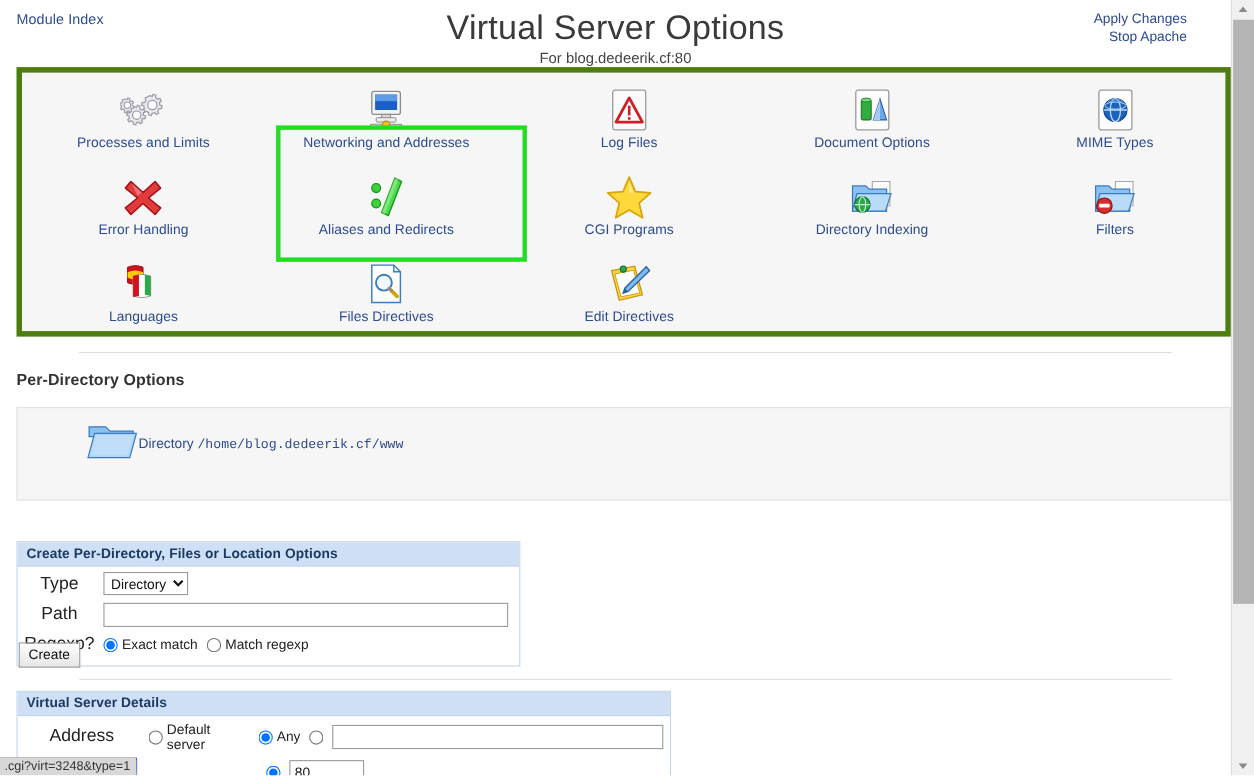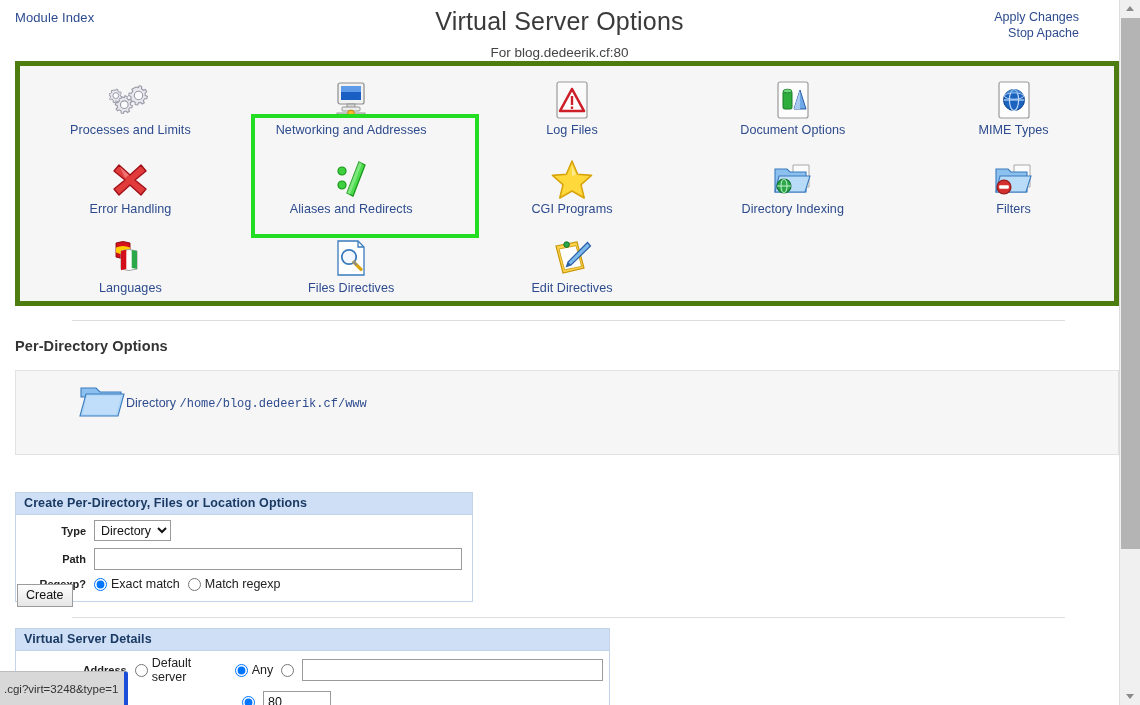--- a/index.html
+++ b/index.html
@@ -53,21 +53,21 @@
   
   .header { position: absolute; top: 0; left: 0; width: 1119px; height: 47px; }
   .module-index {
     position: absolute; left: 15px; top: 10px;
     font-size: 13px; color: #2d4b8e; text-decoration: none;
     letter-spacing: .1px;
   }
   .page-title {
     position: absolute; left: 0; top: 7px; width: 1119px;
     text-align: center;
-    font-size: 25px; color: #3a3a3a; font-weight: normal;
+    font-size: 31px; color: #3a3a3a; font-weight: normal;
     letter-spacing: .2px;
   }
   .page-subtitle {
     position: absolute; left: 0; top: 45px; width: 1119px;
     text-align: center;
     font-size: 13.5px; color: #444;
   }
   .hdr-links {
     position: absolute; right: 40px; top: 9px;
     text-align: right; line-height: 16px;
@@ -164,22 +164,22 @@
     border-bottom: 1px solid #c3d4e8;
     letter-spacing: .1px;
   }
   .form-body { padding: 5px 6px 8px 6px; }
   .form-row {
     display: flex; align-items: center;
     margin-bottom: 7px;
   }
   .form-row:last-child { margin-bottom: 2px; }
   .form-label {
-    font-size: 11px; font-weight: bold; color: #222;
-    text-align: right;
+    font-size: 16px; font-weight: normal; color: #222;
+    text-align: center;
     padding-right: 8px;
   }
   .lbl-w1 { width: 72px; }
   .lbl-w2 { width: 116px; }
 
   select.wm-select {
     font-family: "Liberation Sans", sans-serif;
     font-size: 12.5px;
     padding: 1px 2px;
     border: 1px solid #9a9a9a;
@@ -210,24 +210,24 @@
     color: #111;
     background: linear-gradient(#fdfdfd, #e6e6e6);
     border: 1px solid #9b9b9b;
     padding: 3px 8px 4px 8px;
     cursor: pointer;
   }
 
   
   .status-bar {
     position: absolute; left: 0; bottom: 0;
-    height: 34px;
+    height: 17px;
     background: #d8d8d8;
     border-top: 1px solid #bdbdbd;
-    border-right: 4px solid #1d4ed8;
+    border-right: 1px solid #1d4ed8;
     border-top-right-radius: 3px;
     display: flex; align-items: center;
     padding: 0 6px 0 4px;
     font-size: 11.5px; color: #333;
     white-space: nowrap;
     z-index: 30;
   }
 </style>
 </head>
 <body>

